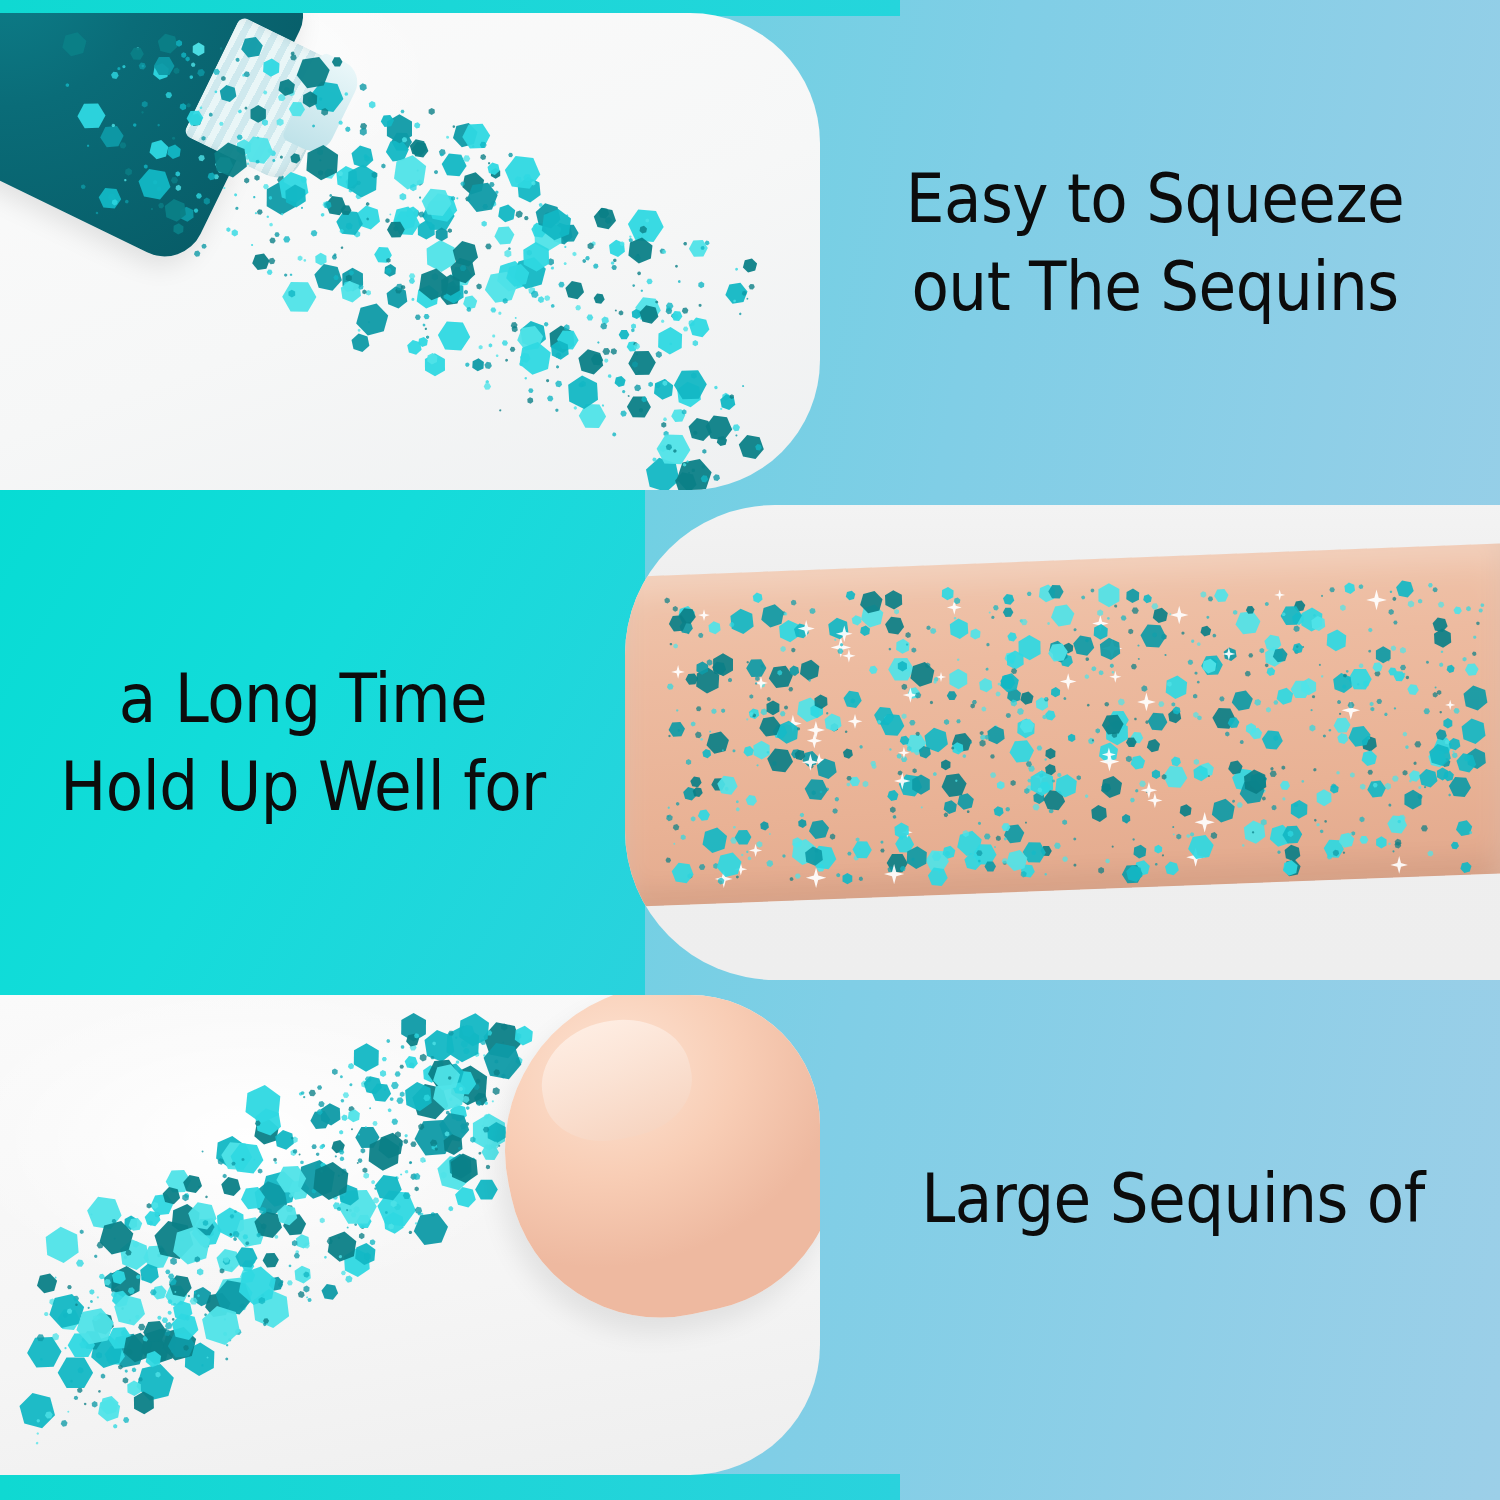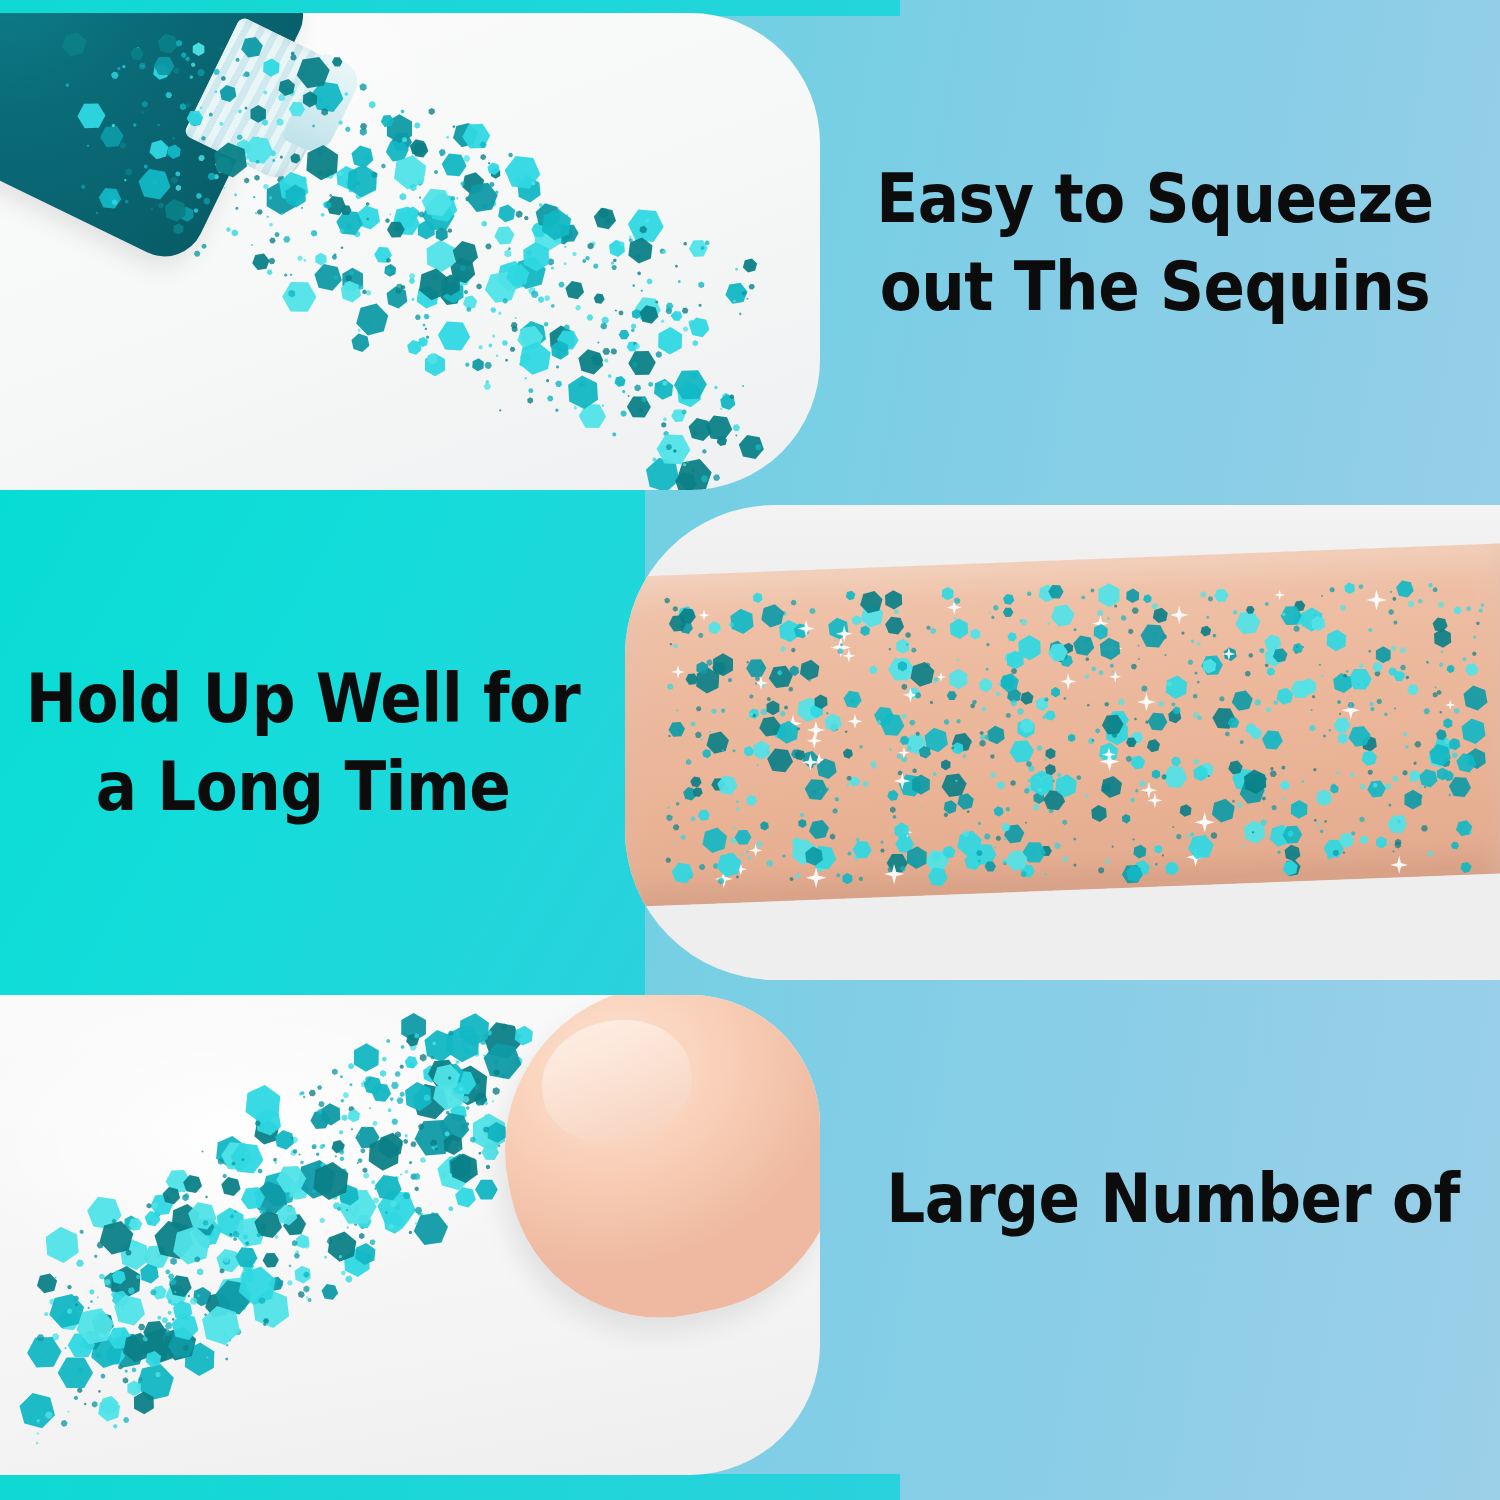--- a/index.html
+++ b/index.html
@@ -104,21 +104,21 @@
     opacity:.9;
   }
 
   
   .sparkle{ position:absolute; inset:0; pointer-events:none; }
 
   
   .caption{
     position:absolute;
     color:#0c0c0c;
-    font-weight:700;
+    font-weight:400;
     line-height:1.30;
     text-align:center;
     font-family:"DejaVu Sans Condensed","Liberation Sans", sans-serif;
     letter-spacing:-0.5px;
     font-stretch:condensed;
   }
   .cap-1{ left:835px; top:155px;  width:640px; font-size:68px; }
   .cap-2{ left:18px;  top:655px;  width:570px; font-size:68px; }
   .cap-3{ left:848px; top:1155px; width:650px; font-size:68px; }
   .cap-line{ display:block; white-space:nowrap; }
@@ -1955,21 +1955,21 @@
       <div class="thumb-nail"></div>
     </div>
   </div>
 
   <div class="caption cap-1">
     <span class="cap-line">Easy to Squeeze</span>
     <span class="cap-line">out The Sequins</span>
   </div>
 
   <div class="caption cap-2">
+    <span class="cap-line">a Long Time</span>
     <span class="cap-line">Hold Up Well for</span>
-    <span class="cap-line">a Long Time</span>
   </div>
 
   <div class="caption cap-3">
-    <span class="cap-line">Large Number of</span>
+    <span class="cap-line">Large Sequins of</span>
   </div>
 
 </div>
 
 </body></html>

